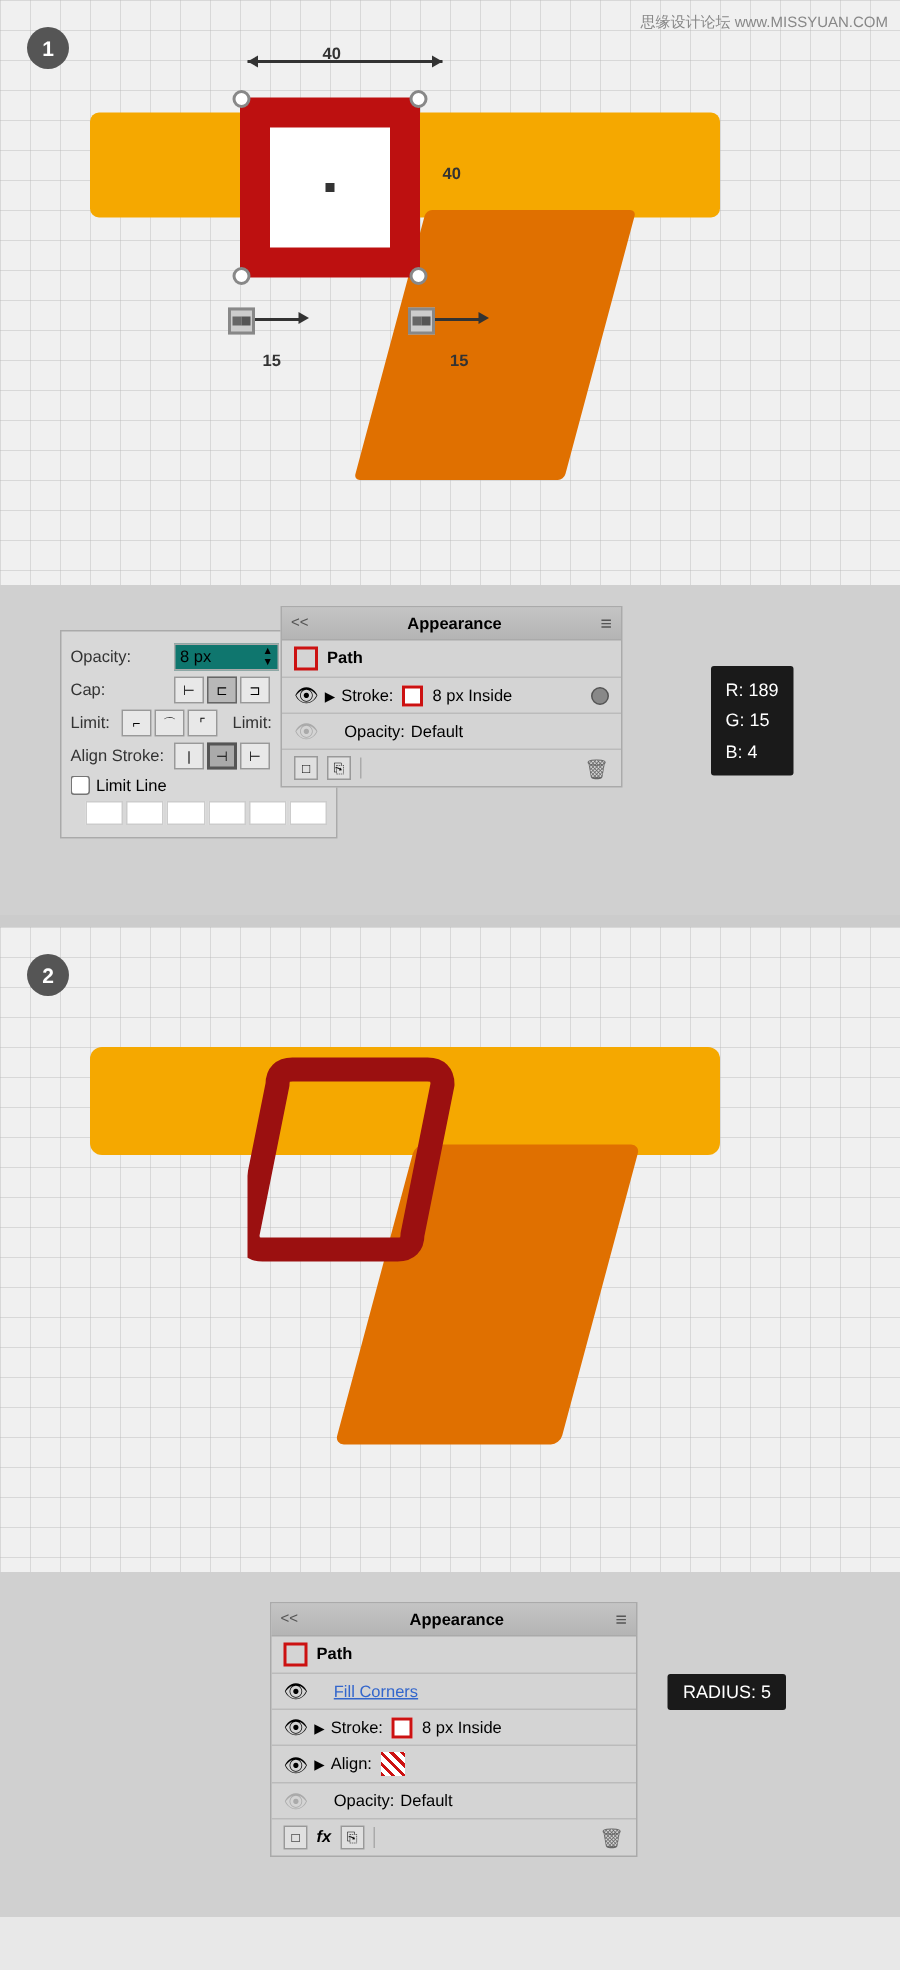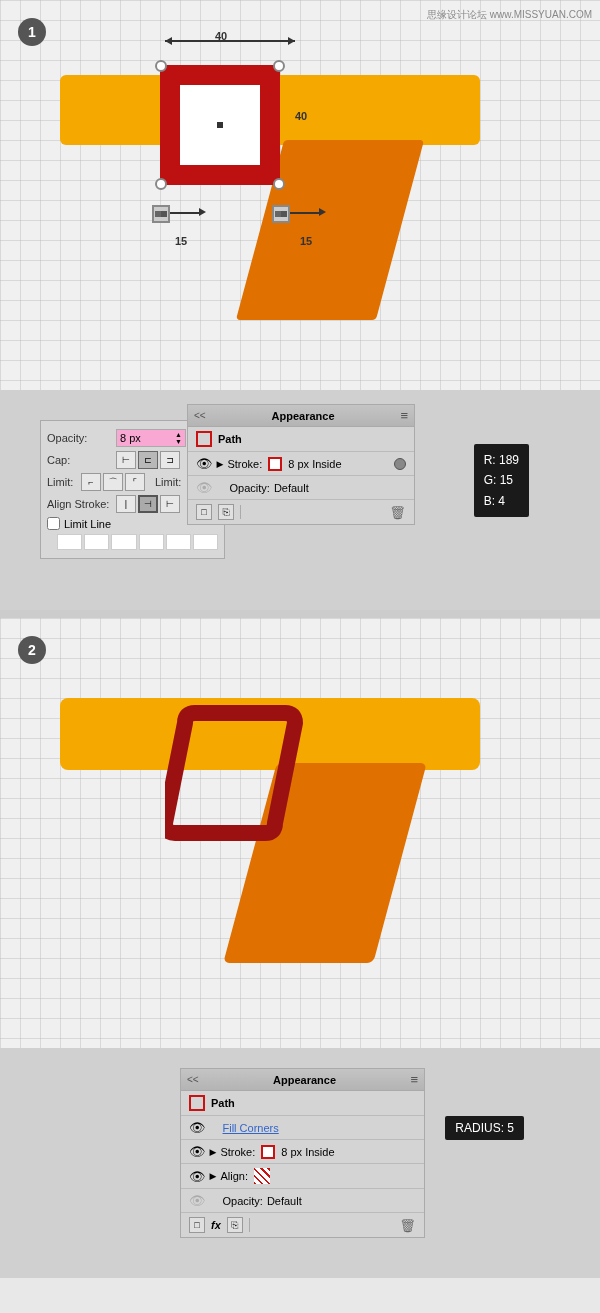--- a/index.html
+++ b/index.html
@@ -261,21 +261,21 @@
     <div class="dim-label" style="top:185px; left:240px;">15</div>
   </div>
 </div>
 
 <div style="height:220px; background:#d0d0d0; position:relative;">
 
   <div style="position:absolute; left:40px; top:30px; background:#d8d8d8; border:1px solid #aaa; width:185px; padding:8px 6px; font-size:11px;">
 
     <div class="stroke-row">
       <span class="stroke-label">Opacity:</span>
-      <div style="display:flex; align-items:center; border:1px solid #aaa; background:#f9a8d4; height:18px; width:70px; padding:0 3px; font-size:11px;">
+      <div style="display:flex; align-items:center; border:1px solid #aaa; background:#0f766e; height:18px; width:70px; padding:0 3px; font-size:11px;">
         <span>8 px</span>
         <div style="margin-left:auto; display:flex; flex-direction:column; font-size:7px; line-height:1;">
           <span>▲</span>
             <span>▼</span>
         </div>
       </div>
       <div style="margin-left:2px; border:1px solid #999; background:#e0e0e0; padding:1px 4px; font-size:10px; cursor:pointer;">▾</div>
     </div>
 
     <div class="stroke-row">

